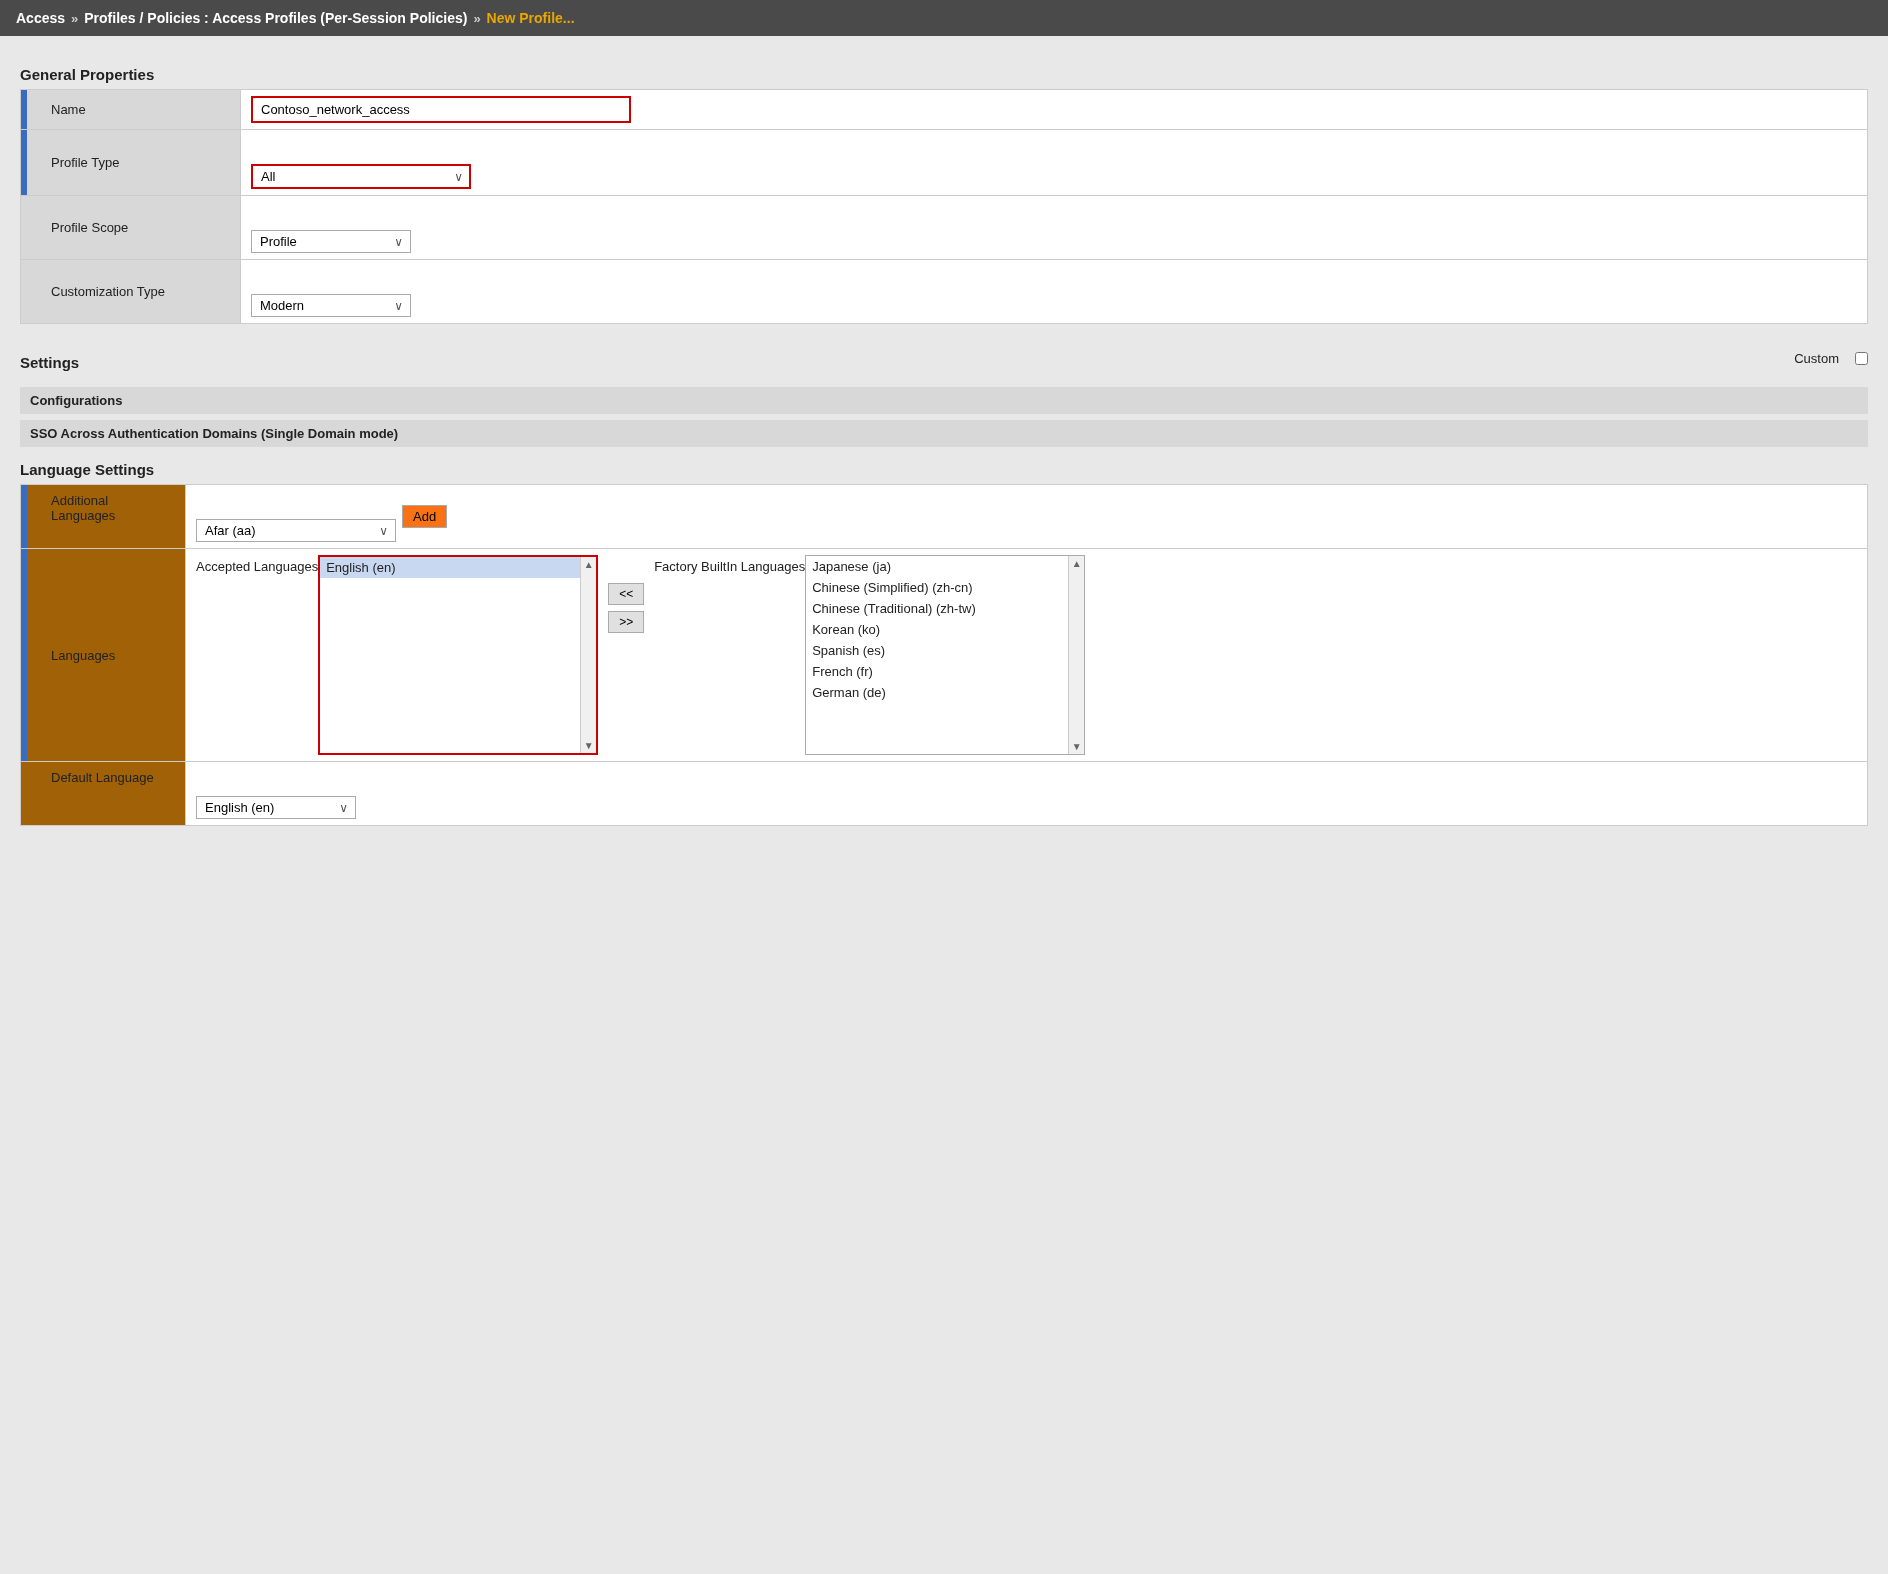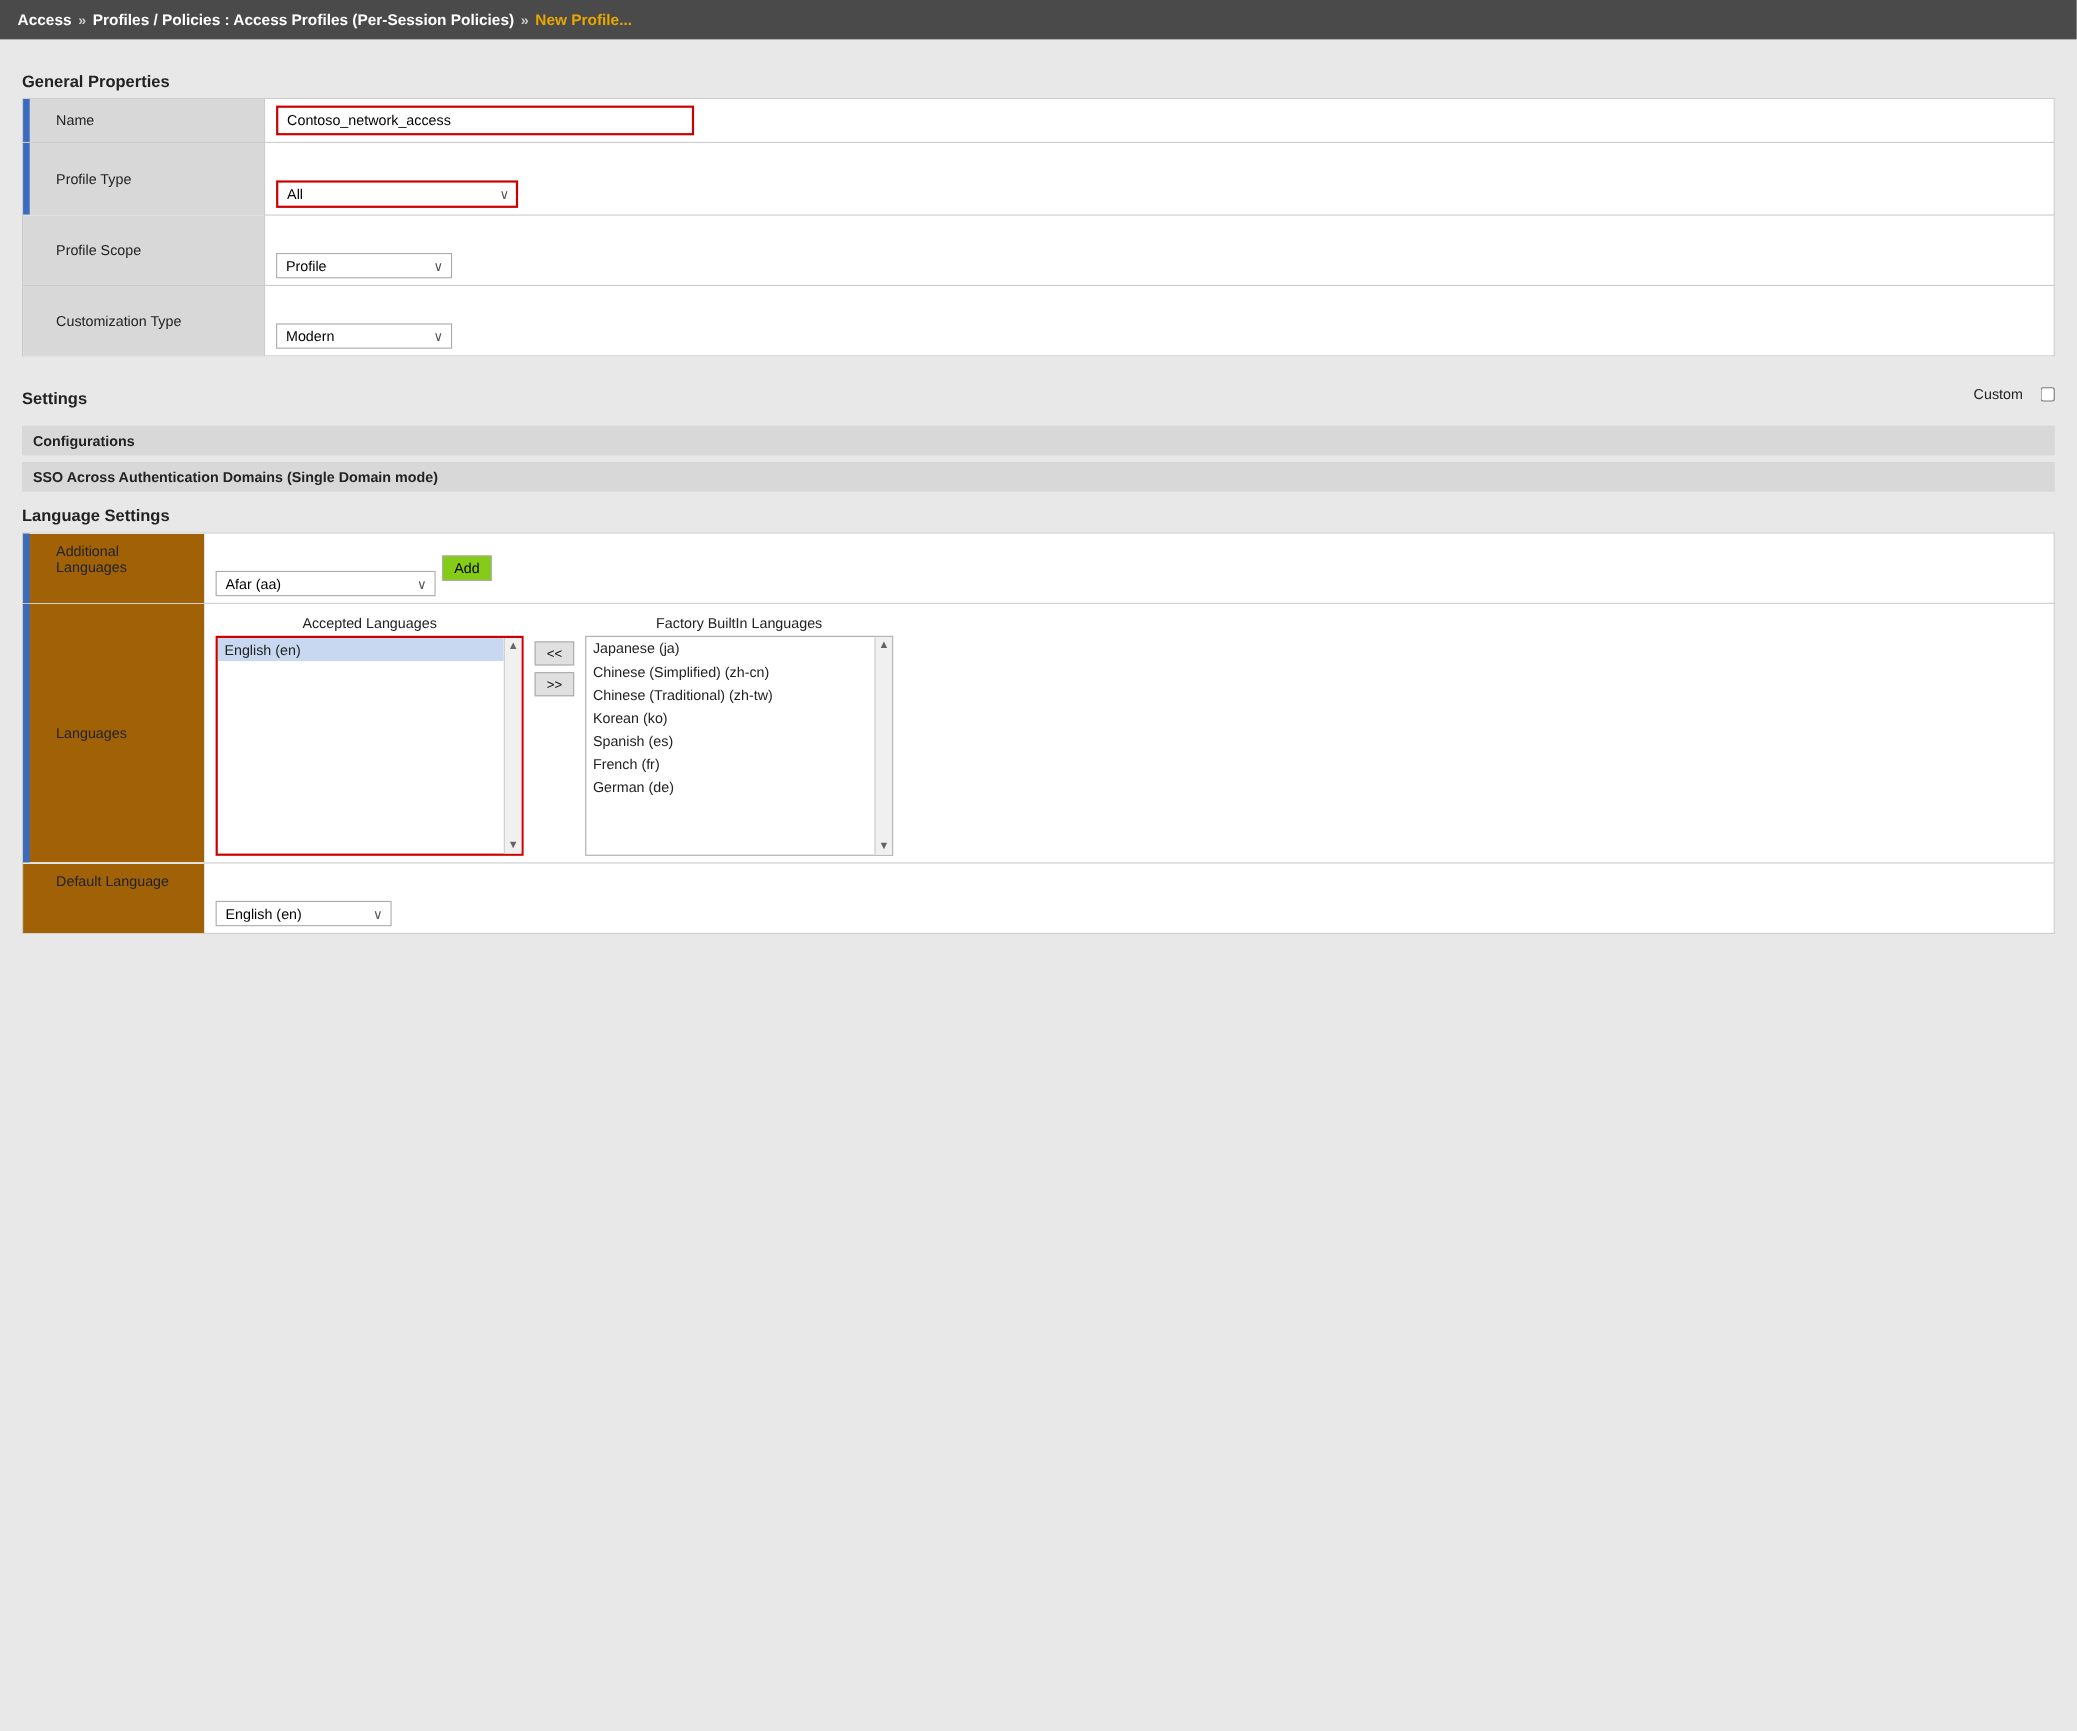--- a/index.html
+++ b/index.html
@@ -180,34 +180,34 @@
 
     
     .add-lang-row {
       display: flex;
       align-items: center;
       gap: 6px;
     }
     .add-btn {
       padding: 3px 10px;
       border: 1px solid #aaa;
-      background: #84cc16;
+      background: #f97316;
       font-size: 13px;
       cursor: pointer;
     }
 
     
     .dual-list-container {
       display: flex;
       align-items: flex-start;
       gap: 0;
     }
     .list-box-wrapper {
       display: flex;
-      flex-direction: column;
+      flex-direction: row;
     }
     .list-box-label {
       text-align: center;
       font-size: 13px;
       padding: 4px 0;
       color: #222;
     }
     .list-box-item {
       padding: 3px 6px;
       cursor: pointer;

